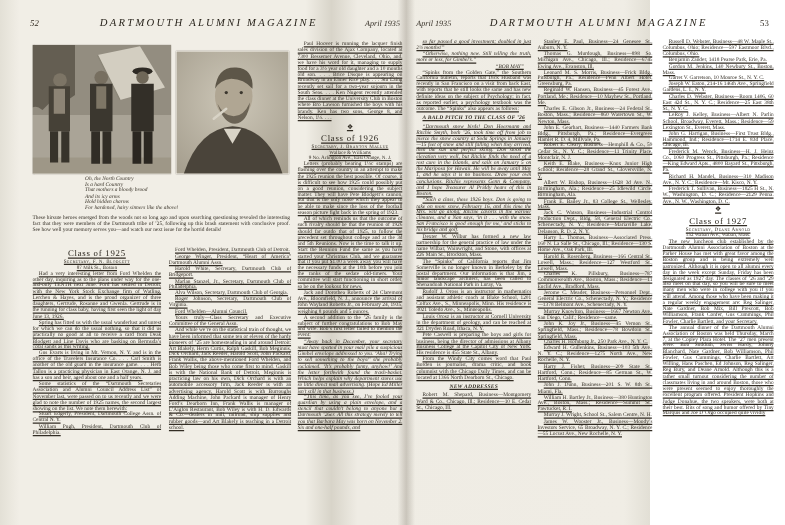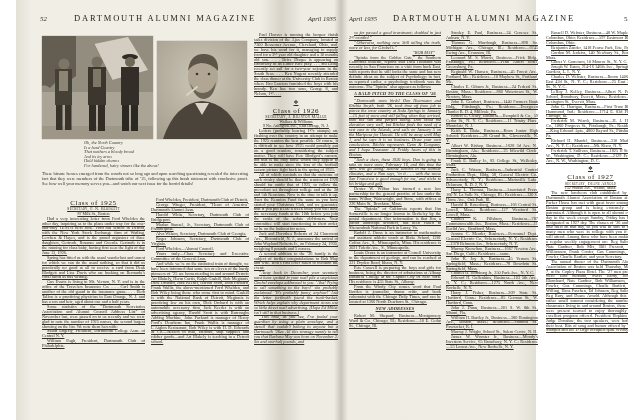--- a/index.html
+++ b/index.html
@@ -2,25 +2,24 @@
 <html><head>
 <meta charset="utf-8">
 <style>
   * { box-sizing: border-box; margin: 0; padding: 0; }
   html,body { width: 628px; height: 420px; overflow: hidden; }
   body { font-family: "Liberation Serif", serif; }
   .scan {
     position: relative; width: 520px; height: 420px;
     background: linear-gradient(90deg,#e3e0d6 0%,#f1eee6 3%,#f1eee6 47%,#d8d4c9 51%,#efece4 55%,#f0ede5 96%,#e2dfd5 100%);
     color: #332d24;
-    margin-left: 16px;
   }
   .pg-header { position: absolute; top: 13px; display: flex; align-items: baseline; }
   .pg-header .folio { font-size: 7px; font-style: italic; width: 34px; }
-  .pg-header .masthead { flex: 1; text-align: left; font-size: 8.5px; letter-spacing: 1.8px; color: #29241c; white-space: nowrap; }
+  .pg-header .masthead { flex: 1; text-align: center; font-size: 8.5px; letter-spacing: 1.8px; color: #29241c; white-space: nowrap; font-style: italic; }
   .pg-header .date { width: 44px; font-size: 6.5px; font-style: italic; text-align: right; }
   .hdr-left  { left: 24px;  width: 296px; }
   .hdr-right { left: 333px; width: 282px; }
   .hdr-right .pagenum { width: 34px; font-size: 7px; text-align: right; }
   .hdr-right .date2 { width: 44px; font-size: 6.5px; font-style: italic; text-align: left; }
 
   .photo { position: absolute; overflow: hidden; box-shadow: 0 0 1px rgba(60,50,40,.6); }
   .photo-group    { left: 26px;  top: 36px; width: 111px; height: 103px; }
   .photo-portrait { left: 141px; top: 41px; width: 90px;  height: 98px; }
   .photo svg { display: block; width: 100%; height: 100%; }

